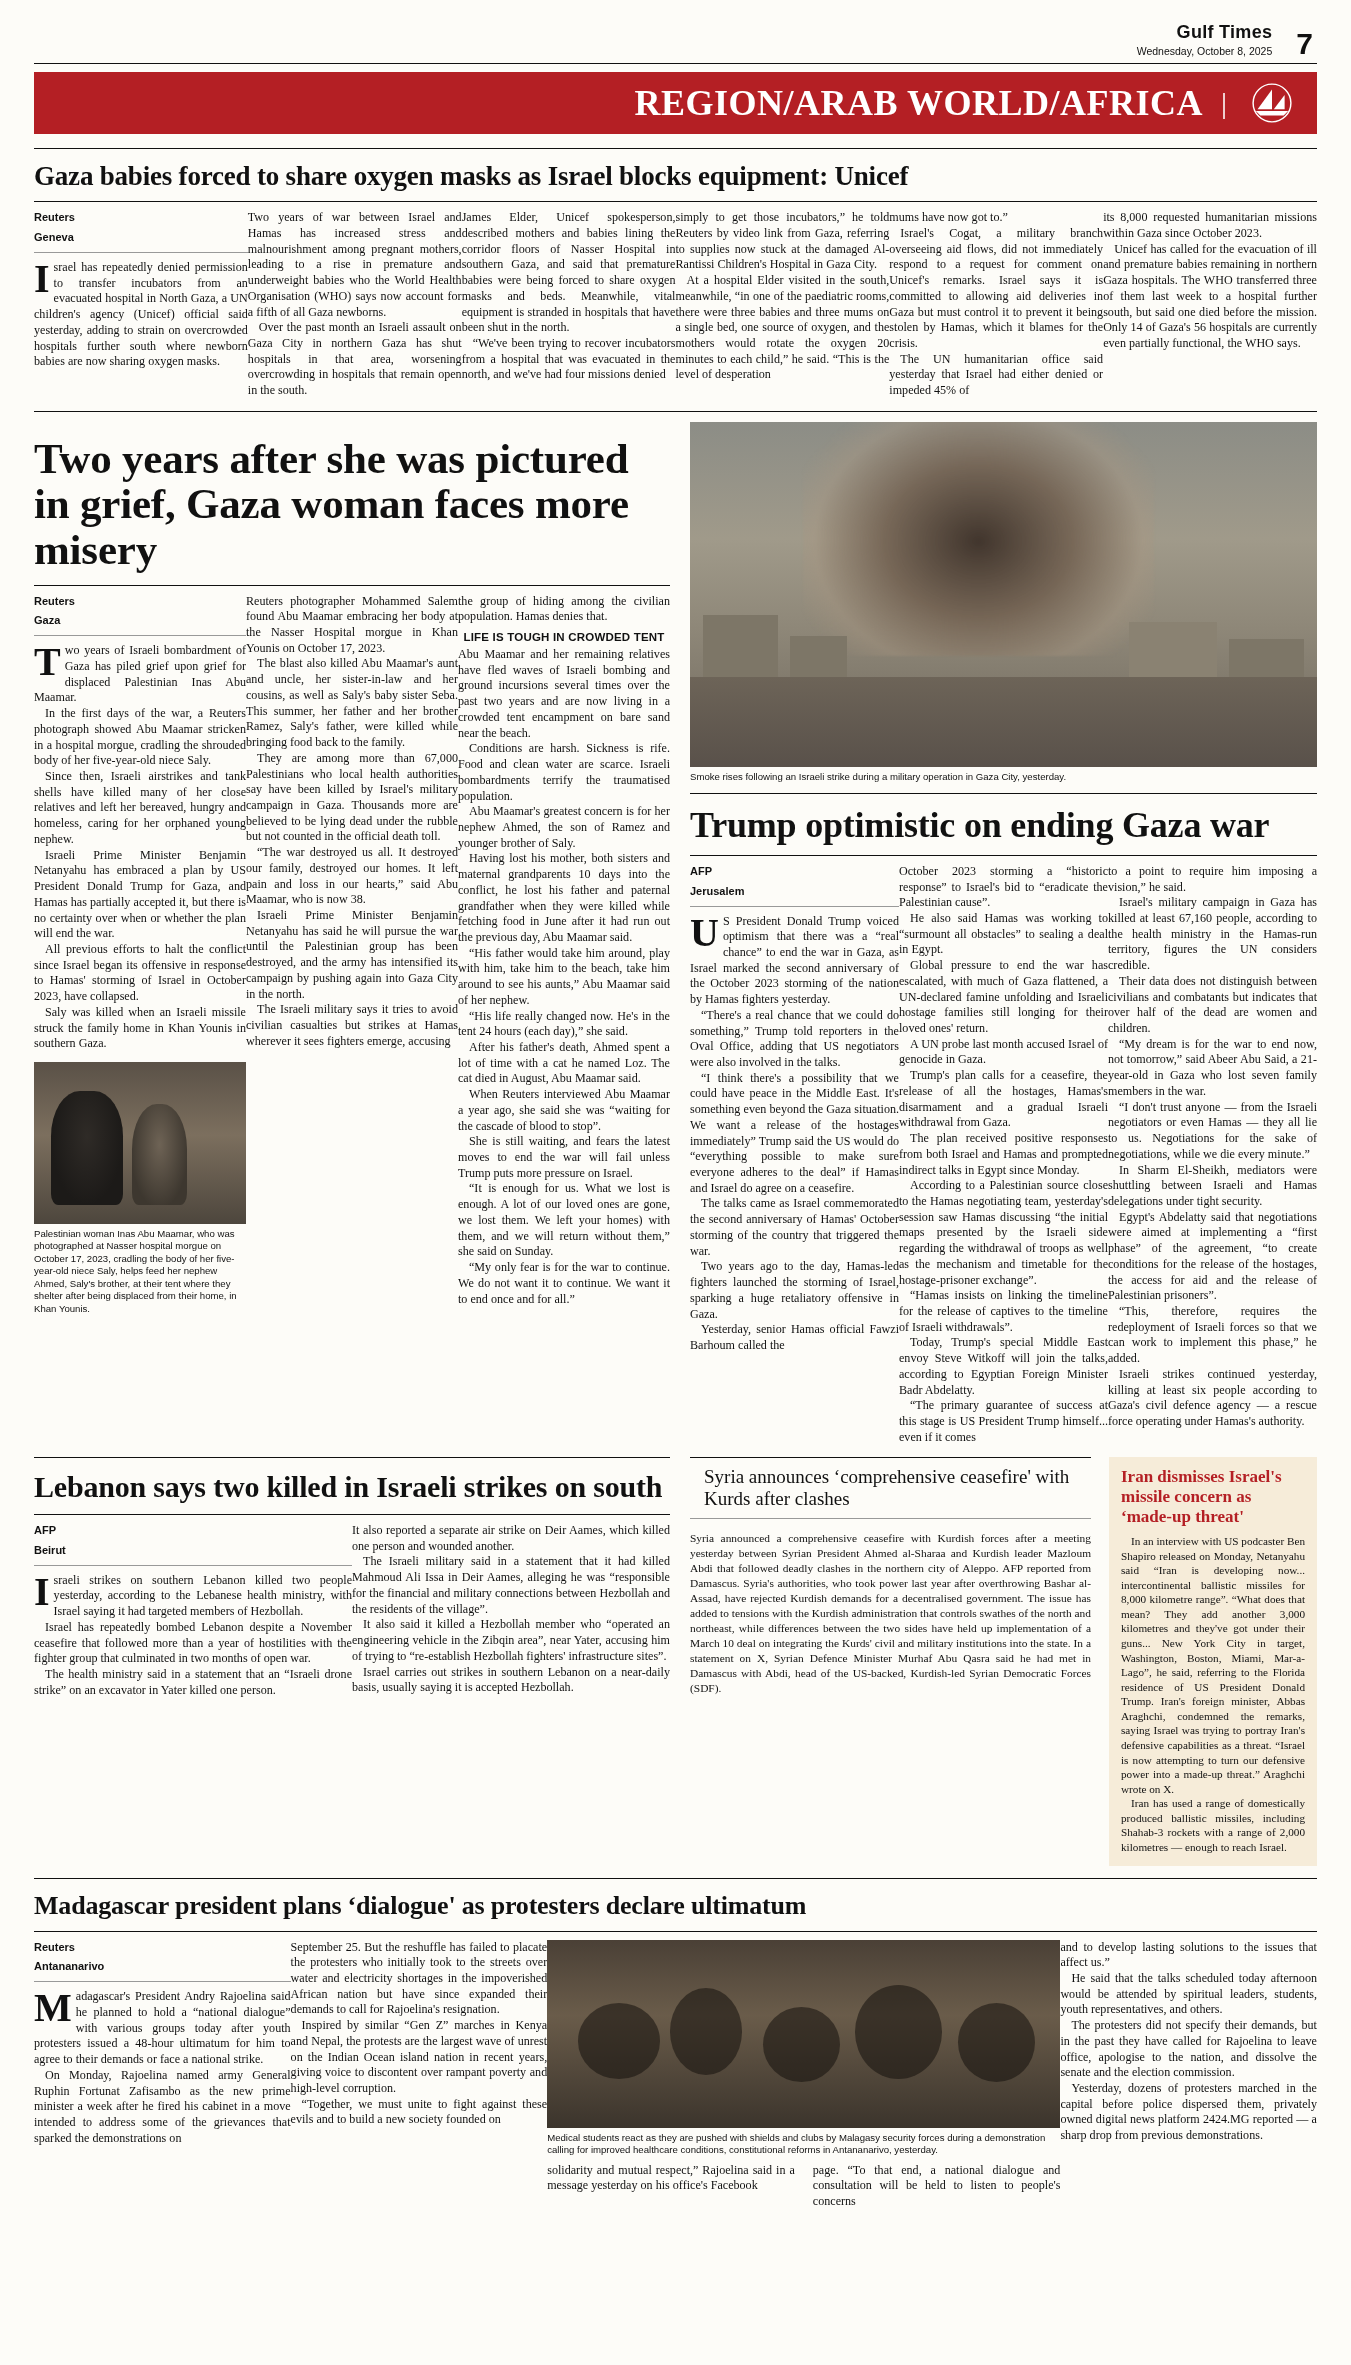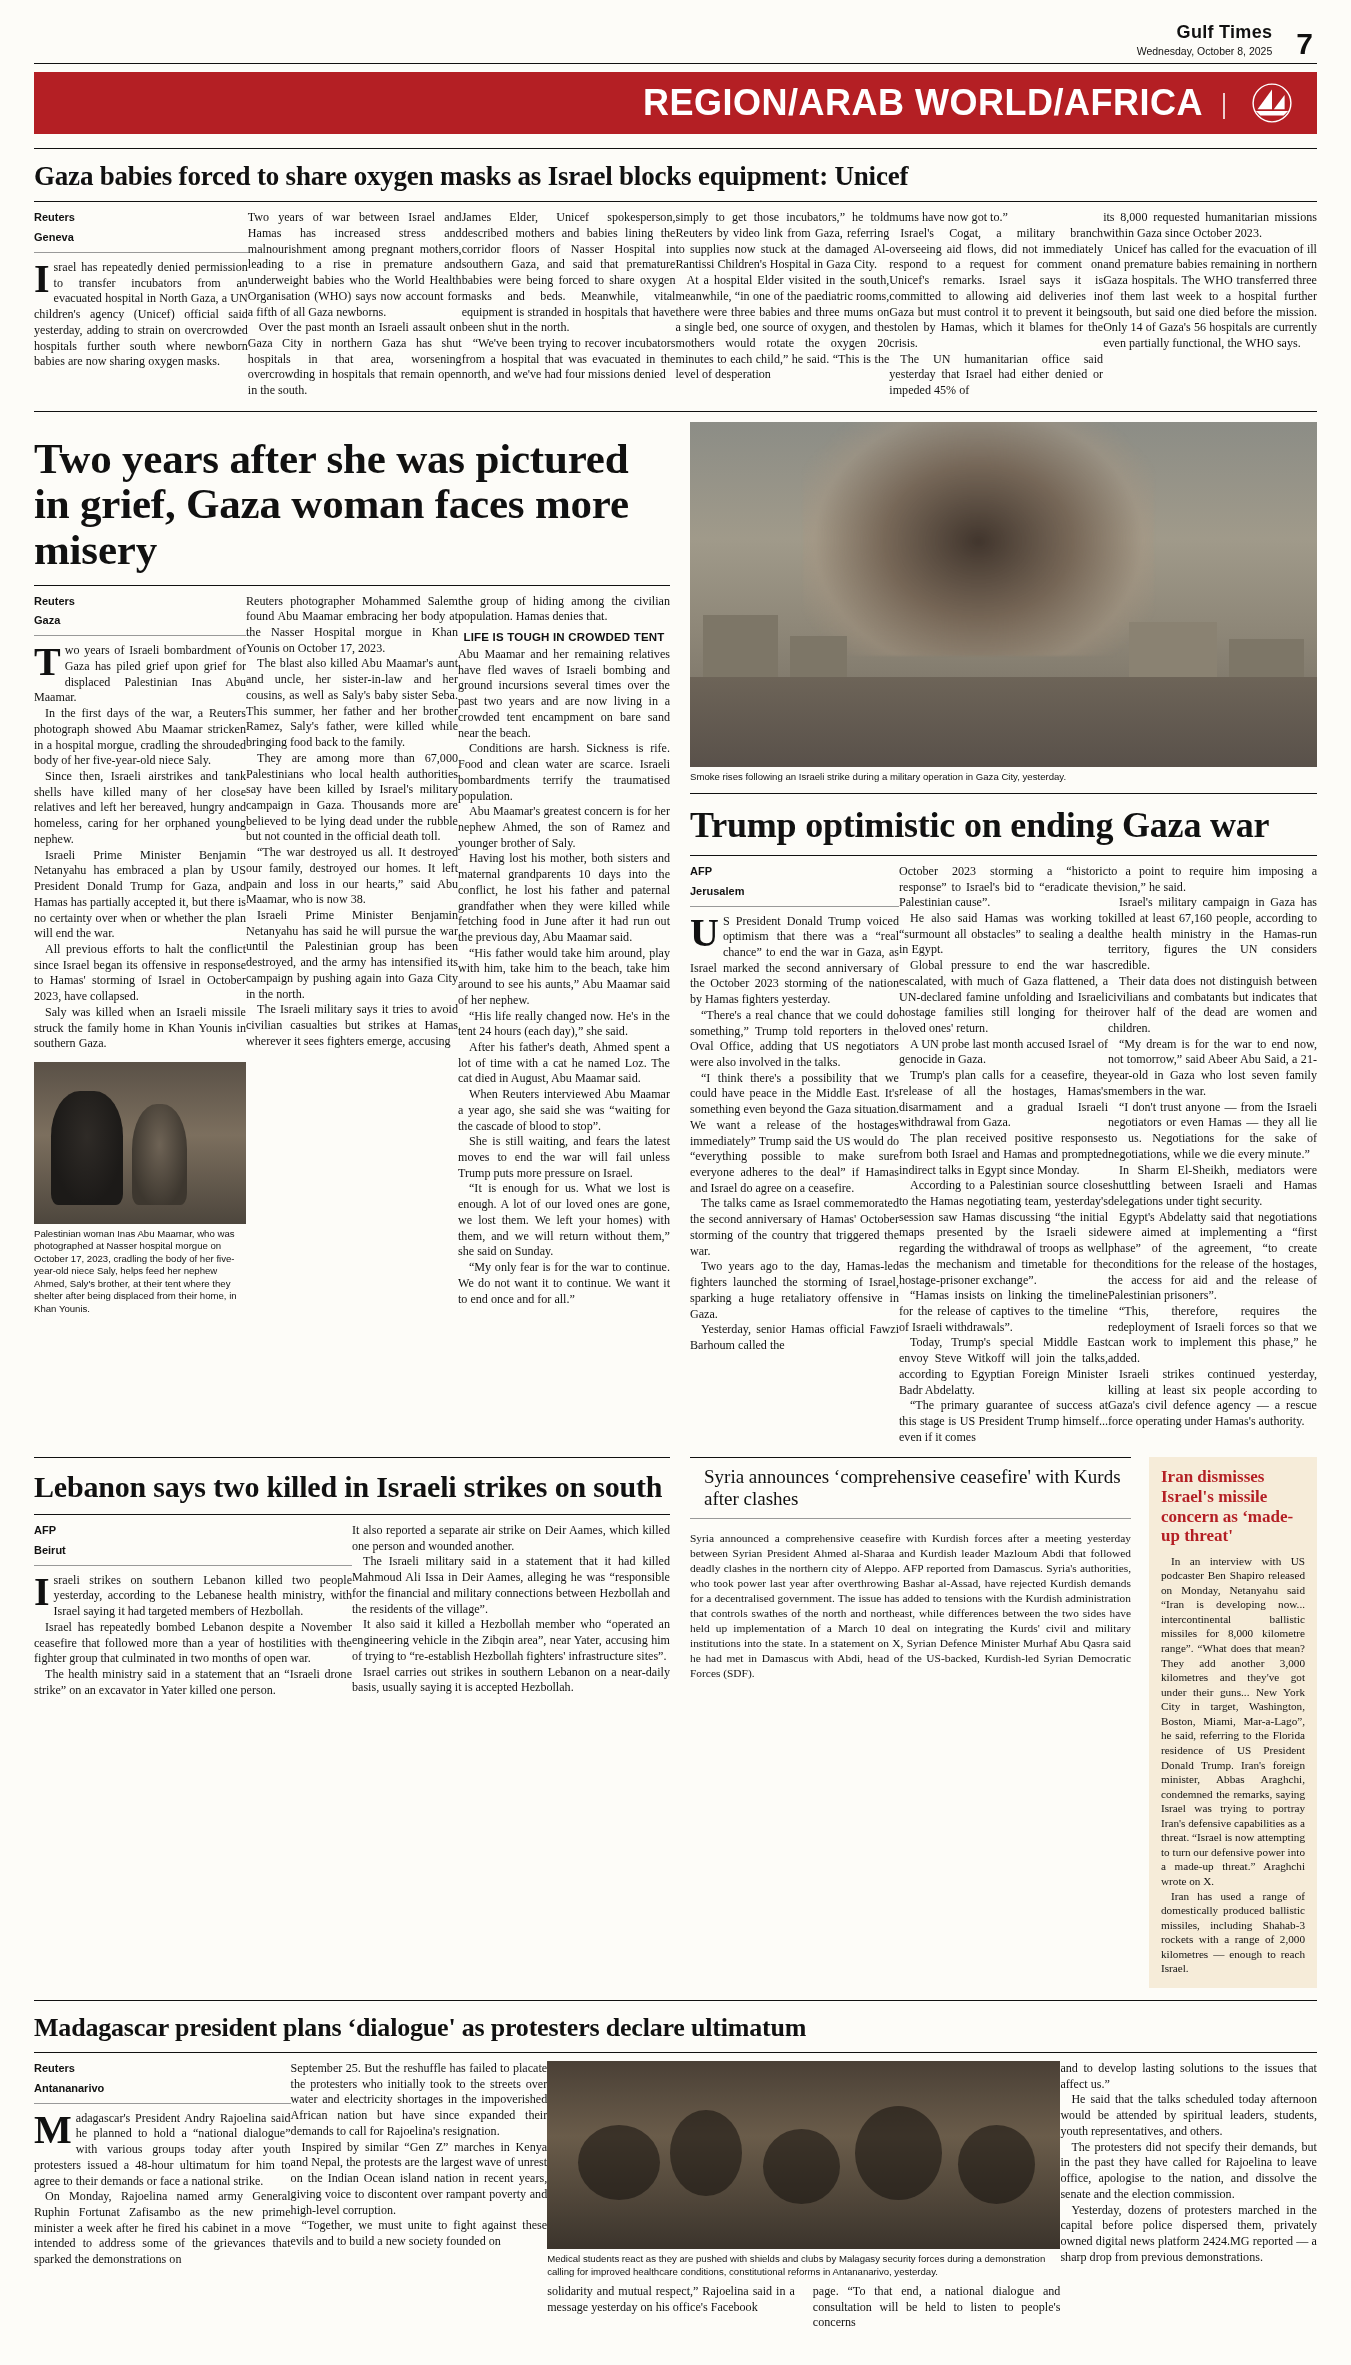--- a/index.html
+++ b/index.html
@@ -15,21 +15,21 @@
 
   
   .masthead { display:flex; justify-content:flex-end; align-items:flex-end; gap:14px; padding-right:4px; }
   .mast-name { font-family:"Liberation Sans", sans-serif; font-size:18px; font-weight:bold; letter-spacing:.3px; text-align:right; }
   .mast-date { font-family:"Liberation Sans", sans-serif; font-size:10.5px; text-align:right; margin-top:2px; }
   .mast-page { font-family:"Liberation Sans", sans-serif; font-size:30px; font-weight:bold; line-height:.9; padding-left:10px; }
   .mast-rule { border-top:1px solid #111; margin-top:6px; }
 
   
   .banner { background:#b41f24; height:62px; margin-top:8px; display:flex; align-items:center; justify-content:flex-end; position:relative; }
-  .banner-title { color:#fff; font-family:Liberation Sans, sans-serif; font-weight:bold; font-size:36px; letter-spacing:.5px; }
+  .banner-title { color:#fff; font-family:Liberation Serif, serif; font-weight:bold; font-size:36px; letter-spacing:.5px; }
   .banner-sep { color:#fff; font-size:30px; margin:0 16px 0 18px; font-weight:300; }
   .banner-logo { width:58px; height:44px; margin-right:16px; display:flex; align-items:center; justify-content:center; }
   .banner-logo svg { width:54px; height:42px; }
 
   
   .hrule { border-top:1px solid #111; }
   .hrule-thin { border-top:1px solid #999; }
   h1.headline { font-family:"Liberation Serif", serif; font-weight:bold; font-size:27px; line-height:1.12; margin:12px 0 10px 0; letter-spacing:-.2px; }
   h1.big { font-size:43px; line-height:1.06; margin:14px 0 12px 0; }
   h1.med { font-size:36px; line-height:1.07; }
@@ -271,21 +271,21 @@
       </div>
     </div>
 
     <div style="width:627px; display:flex; gap:18px;">
       <div style="flex:1;">
         <div class="hrule"></div>
         <div class="sec-title">Syria announces ‘comprehensive ceasefire' with Kurds after clashes</div>
         <div class="hrule-thin" style="margin-bottom:7px"></div>
         <p style="font-size:11.4px; line-height:1.32; text-align:justify;">Syria announced a comprehensive ceasefire with Kurdish forces after a meeting yesterday between Syrian President Ahmed al-Sharaa and Kurdish leader Mazloum Abdi that followed deadly clashes in the northern city of Aleppo. AFP reported from Damascus. Syria's authorities, who took power last year after overthrowing Bashar al-Assad, have rejected Kurdish demands for a decentralised government. The issue has added to tensions with the Kurdish administration that controls swathes of the north and northeast, while differences between the two sides have held up implementation of a March 10 deal on integrating the Kurds' civil and military institutions into the state. In a statement on X, Syrian Defence Minister Murhaf Abu Qasra said he had met in Damascus with Abdi, head of the US-backed, Kurdish-led Syrian Democratic Forces (SDF).</p>
       </div>
-      <div style="width:168px;">
+      <div style="width:208px;">
         <div class="sidebox">
           <h2>Iran dismisses Israel's missile concern as ‘made-up threat'</h2>
           <p>In an interview with US podcaster Ben Shapiro released on Monday, Netanyahu said “Iran is developing now... intercontinental ballistic missiles for 8,000 kilometre range”. “What does that mean? They add another 3,000 kilometres and they've got under their guns... New York City in target, Washington, Boston, Miami, Mar-a-Lago”, he said, referring to the Florida residence of US President Donald Trump. Iran's foreign minister, Abbas Araghchi, condemned the remarks, saying Israel was trying to portray Iran's defensive capabilities as a threat. “Israel is now attempting to turn our defensive power into a made-up threat.” Araghchi wrote on X.</p>
           <p>Iran has used a range of domestically produced ballistic missiles, including Shahab-3 rockets with a range of 2,000 kilometres — enough to reach Israel.</p>
         </div>
       </div>
     </div>
   </div>
 
   <div style="height:12px"></div>

